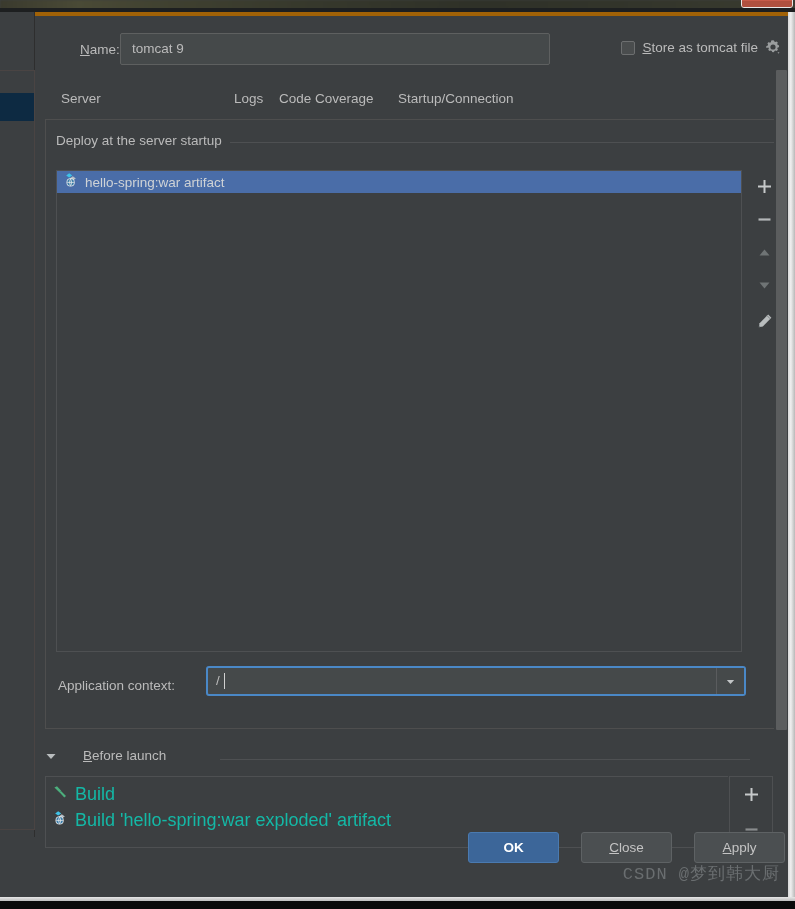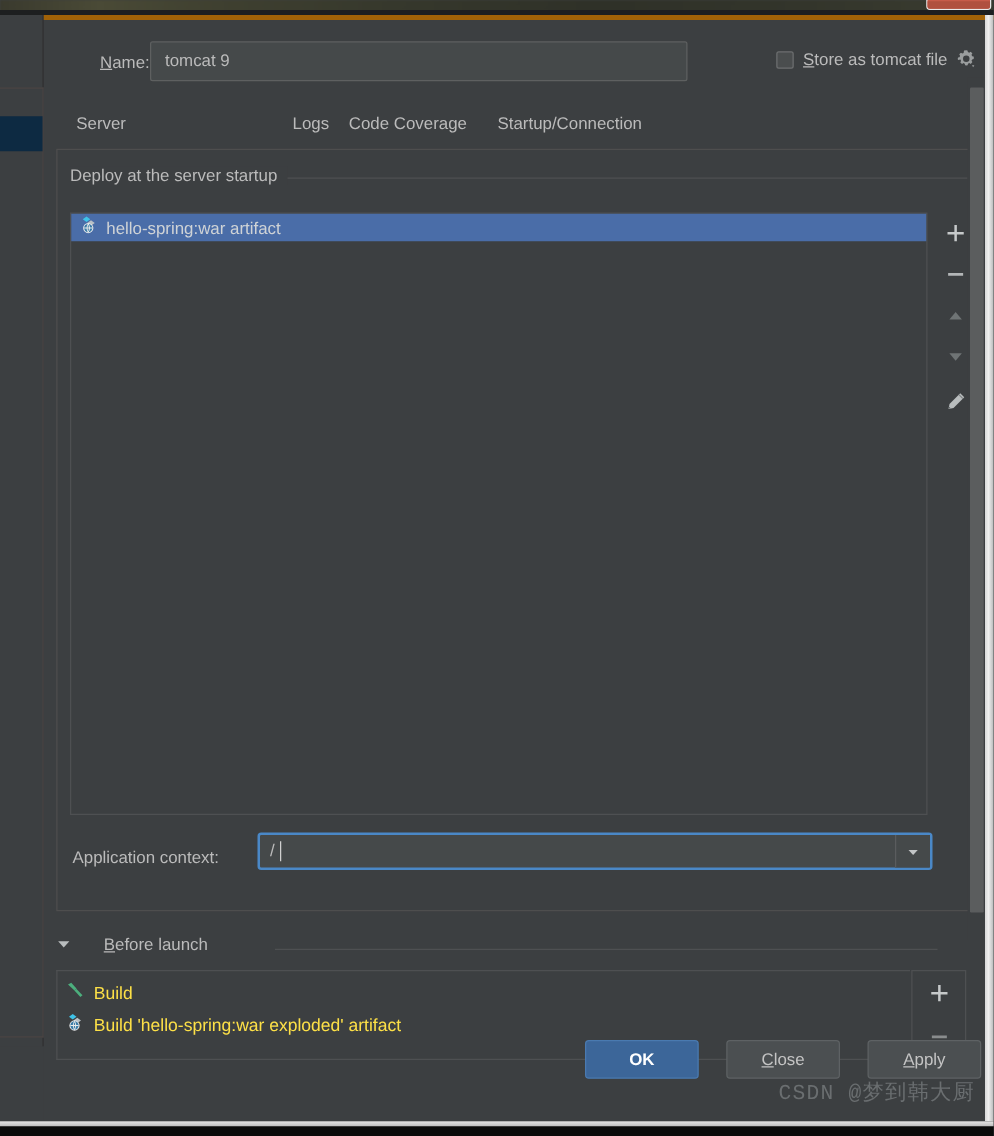--- a/index.html
+++ b/index.html
@@ -164,21 +164,21 @@
     position: absolute; left: 185px; right: 45px; top: 743px; height: 1px; background: #4e5052;
   }
   .bl-box {
     position: absolute; left: 10px; top: 760px; width: 683px; height: 72px;
     background: #3c3f41; border: 1px solid #4e5052; border-right: none;
   }
   .bl-row {
     position: absolute; left: 0; width: 681px; height: 26px;
     display: flex; align-items: center; gap: 7px; padding-left: 6px;
   }
-  .bl-row span.lbl { font-size: 14px; color: #fde047; }
+  .bl-row span.lbl { font-size: 18px; color: #14b8a6; }
   .bl-tools {
     position: absolute; left: 694px; top: 760px; width: 44px; height: 72px;
     border: 1px solid #4e5052; border-left: 1px solid #4e5052;
     display: flex; flex-direction: column; align-items: center;
   }
   .bl-tool { width: 44px; height: 36px; display: flex; align-items: center; justify-content: center; }
 
   
   .scroll-track {
     position: absolute; right: 7px; top: 62px; width: 14px; height: 690px; background: #3c3f41;

